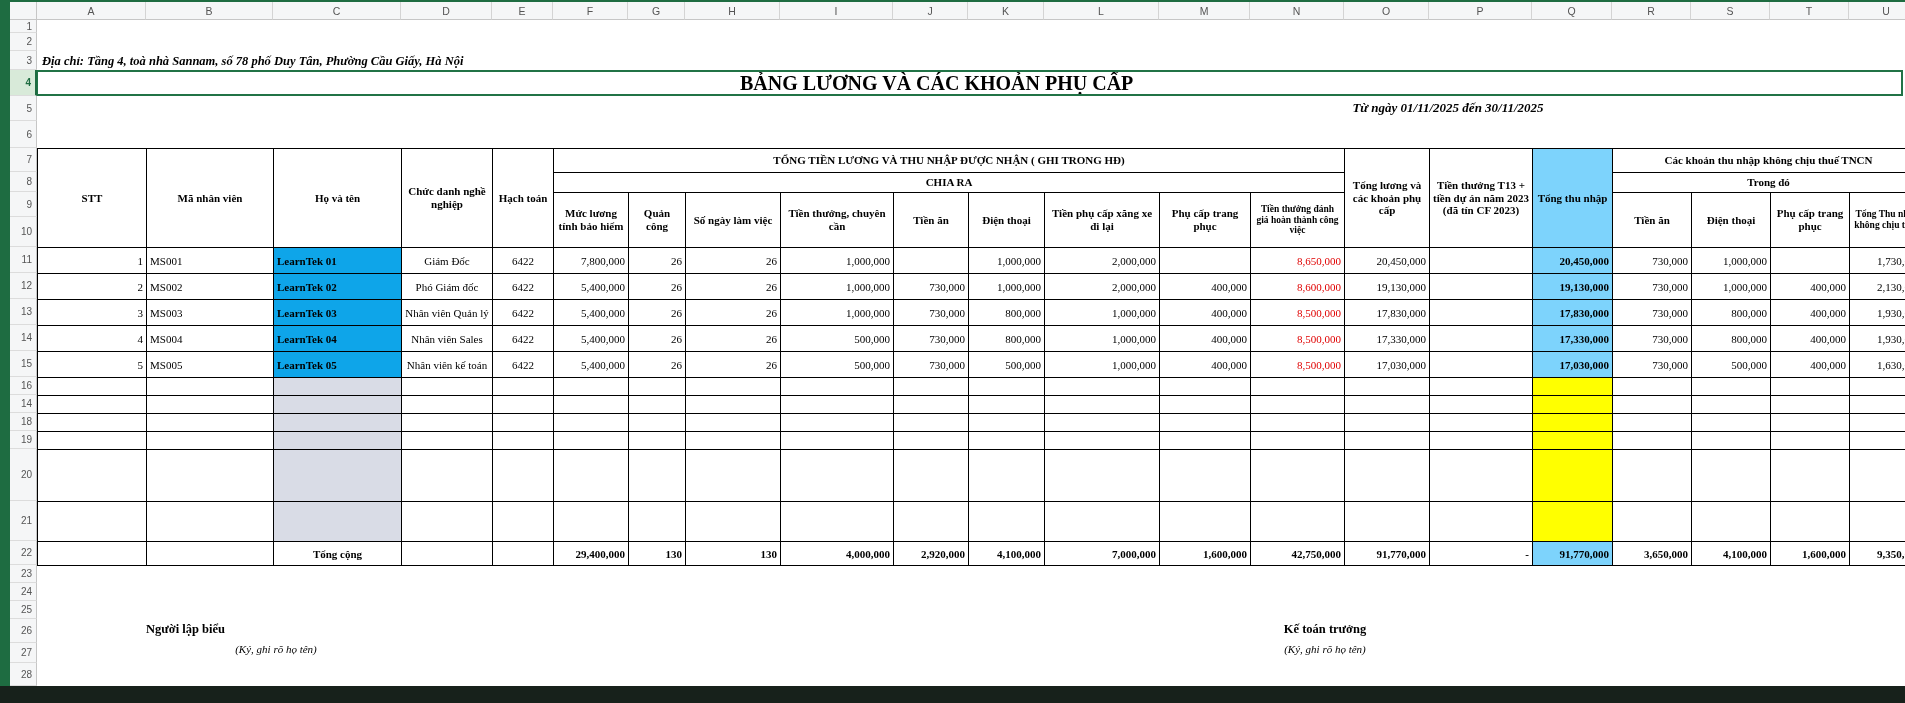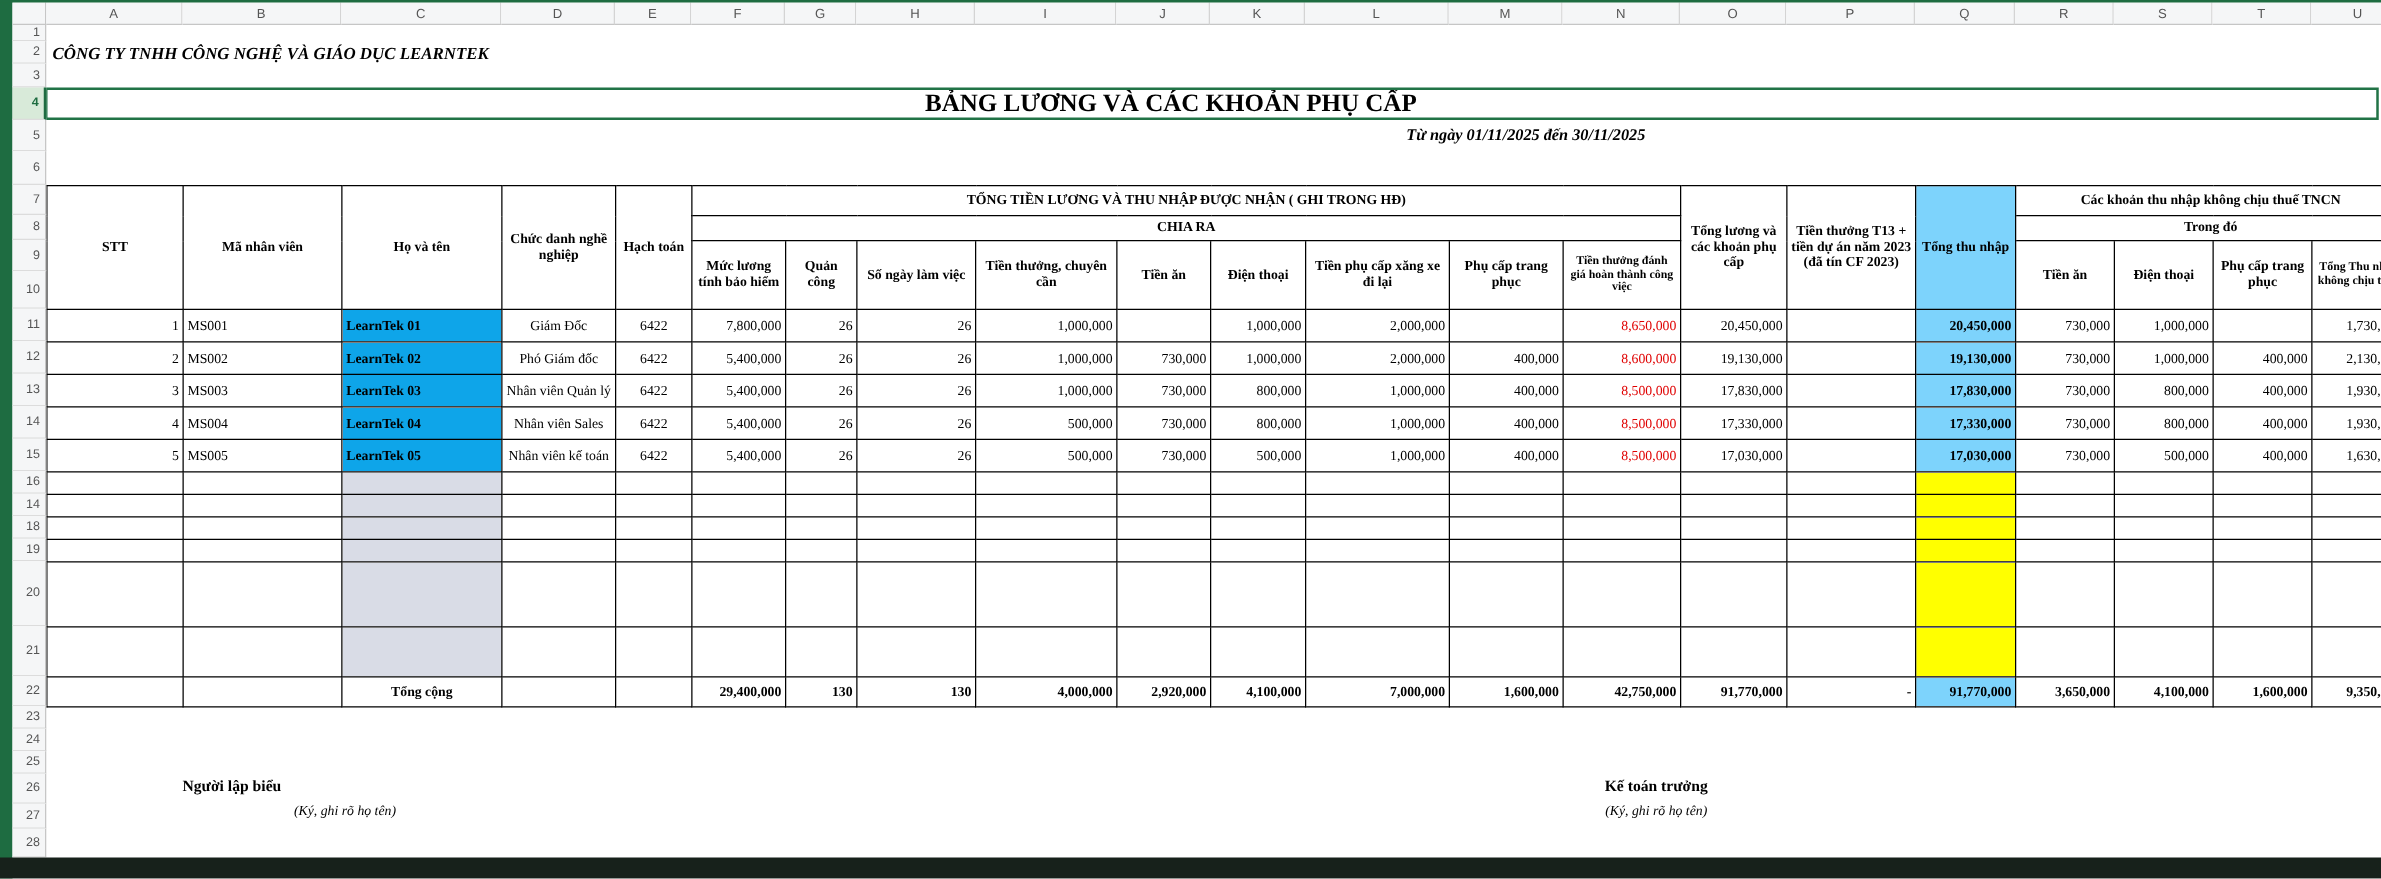--- a/index.html
+++ b/index.html
@@ -11,21 +11,21 @@
   .colhead{position:absolute;left:37px;top:2px;height:18px;display:flex;z-index:12}
   .colhead div{height:18px;border-right:1px solid #d4d4d4;border-bottom:1px solid #c6c6c6;background:#f5f6f7;color:#555;font-size:10.5px;display:flex;align-items:center;justify-content:center;flex:0 0 auto}
   .rowhead{position:absolute;left:10px;top:20px;width:27px;display:flex;flex-direction:column;z-index:12}
   .rowhead div{width:27px;border-bottom:1px solid #dcdcdc;border-right:1px solid #c6c6c6;background:#f5f6f7;color:#555;font-size:10px;display:flex;align-items:center;justify-content:flex-end;padding-right:4px;flex:0 0 auto}
   .rowhead div.sel{background:#d8ead9;color:#1e6c41;font-weight:bold;border-right:2px solid #1e6c41}
   .ovl{position:absolute;font-family:"Liberation Serif",serif;color:#000;white-space:nowrap;z-index:5}
   .sel4{position:absolute;left:36px;top:70px;width:1867px;height:26px;border:2px solid #217346;z-index:7;pointer-events:none}
   #company{left:42px;top:35px;font-size:13.5px;font-weight:bold;font-style:italic}
   #address{left:42px;top:54px;font-size:12.5px;font-weight:bold;font-style:italic}
   #title{left:740px;top:72px;width:1160px;font-size:20px;font-weight:bold}
-  #subtitle{left:1125px;top:100px;width:600px;font-size:13px;font-weight:bold;font-style:italic}
+  #subtitle{left:1148px;top:100px;width:600px;text-align:center;font-size:13px;font-weight:bold;font-style:italic}
   #footL1{left:146px;top:622px;width:260px;font-size:12.5px;font-weight:bold}
   #footL2{left:146px;top:643px;width:260px;text-align:center;font-size:11px;font-style:italic}
   #footR1{left:1200px;top:622px;width:250px;text-align:center;font-size:12.5px;font-weight:bold}
   #footR2{left:1200px;top:643px;width:250px;text-align:center;font-size:11px;font-style:italic}
   .bottom-bar{position:absolute;left:0;top:686px;width:1905px;height:17px;background:#17211b;z-index:14}
   #ptable{position:absolute;left:37px;top:148px;border-collapse:collapse;table-layout:fixed;width:1887px;font-family:"Liberation Serif",serif;z-index:3}
   #ptable th,#ptable td{border:1px solid #000;padding:0 3px;font-size:11px;overflow:hidden;vertical-align:middle}
   #ptable th{font-weight:bold;text-align:center;line-height:1.15}
   .num{text-align:right}.ctr{text-align:center}.lft{text-align:left}
   .red{color:#e00000}.yellow{background:#7dd3fc}.shade{background:#0ea5e9}.bold{font-weight:bold}
@@ -90,21 +90,21 @@
     <div style="height:40px">21</div>
     <div style="height:24px">22</div>
     <div style="height:18px">23</div>
     <div style="height:18px">24</div>
     <div style="height:18px">25</div>
     <div style="height:24px">26</div>
     <div style="height:20px">27</div>
     <div style="height:23px">28</div>
   </div>
 
-  <div class="ovl" id="company">CÔNG TY TNHH CÔNG NGHỆ VÀ GIÁO DỤC LEARNTEK</div>
+  <div class="ovl" id="address">Địa chỉ: Tầng 4, toà nhà Sannam, số 78 phố Duy Tân, Phường Cầu Giấy, Hà Nội</div>
   <div class="sel4"></div>
   <div class="ovl" id="title">BẢNG LƯƠNG  VÀ CÁC KHOẢN PHỤ CẤP</div>
   <div class="ovl" id="subtitle">Từ ngày 01/11/2025 đến 30/11/2025</div>
 
   <table id="ptable">
     <colgroup>
       <col style="width:109px">
         <col style="width:127px">
         <col style="width:128px">
         <col style="width:91px">

